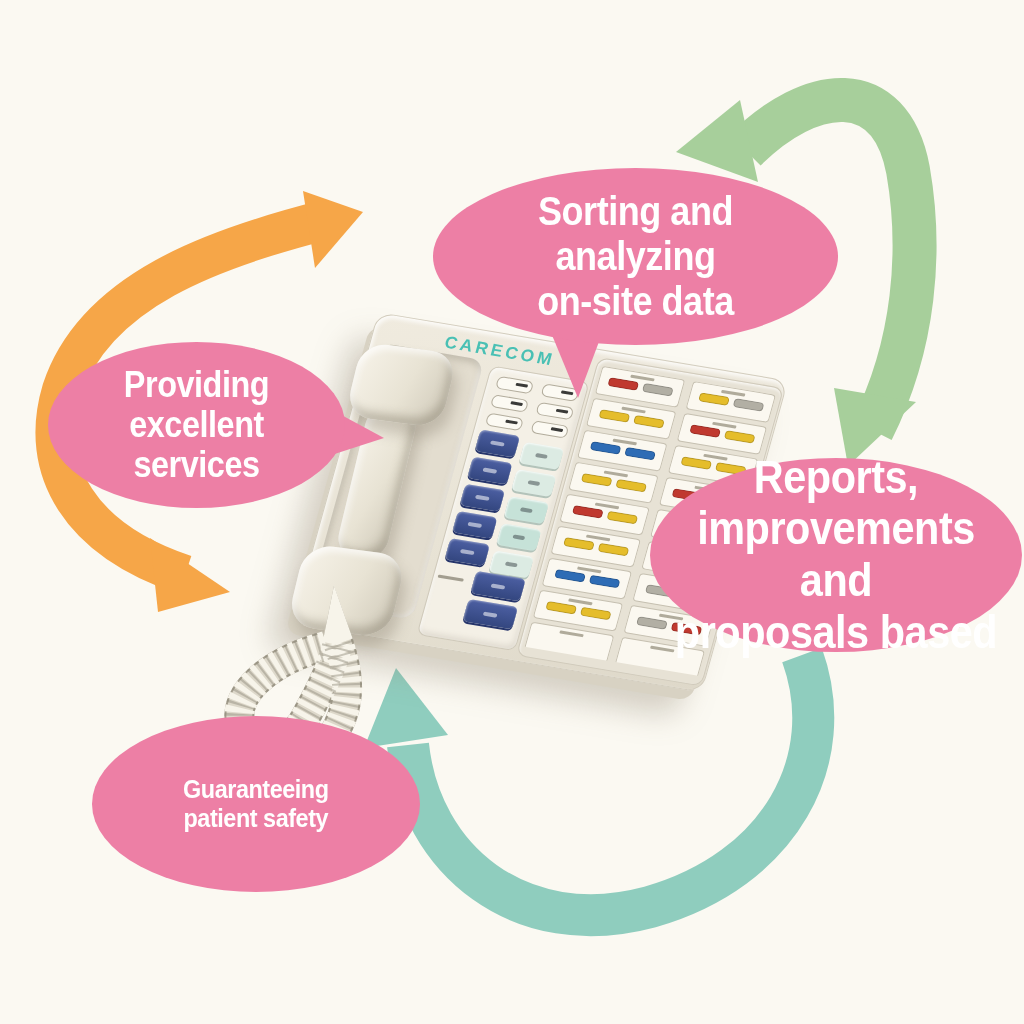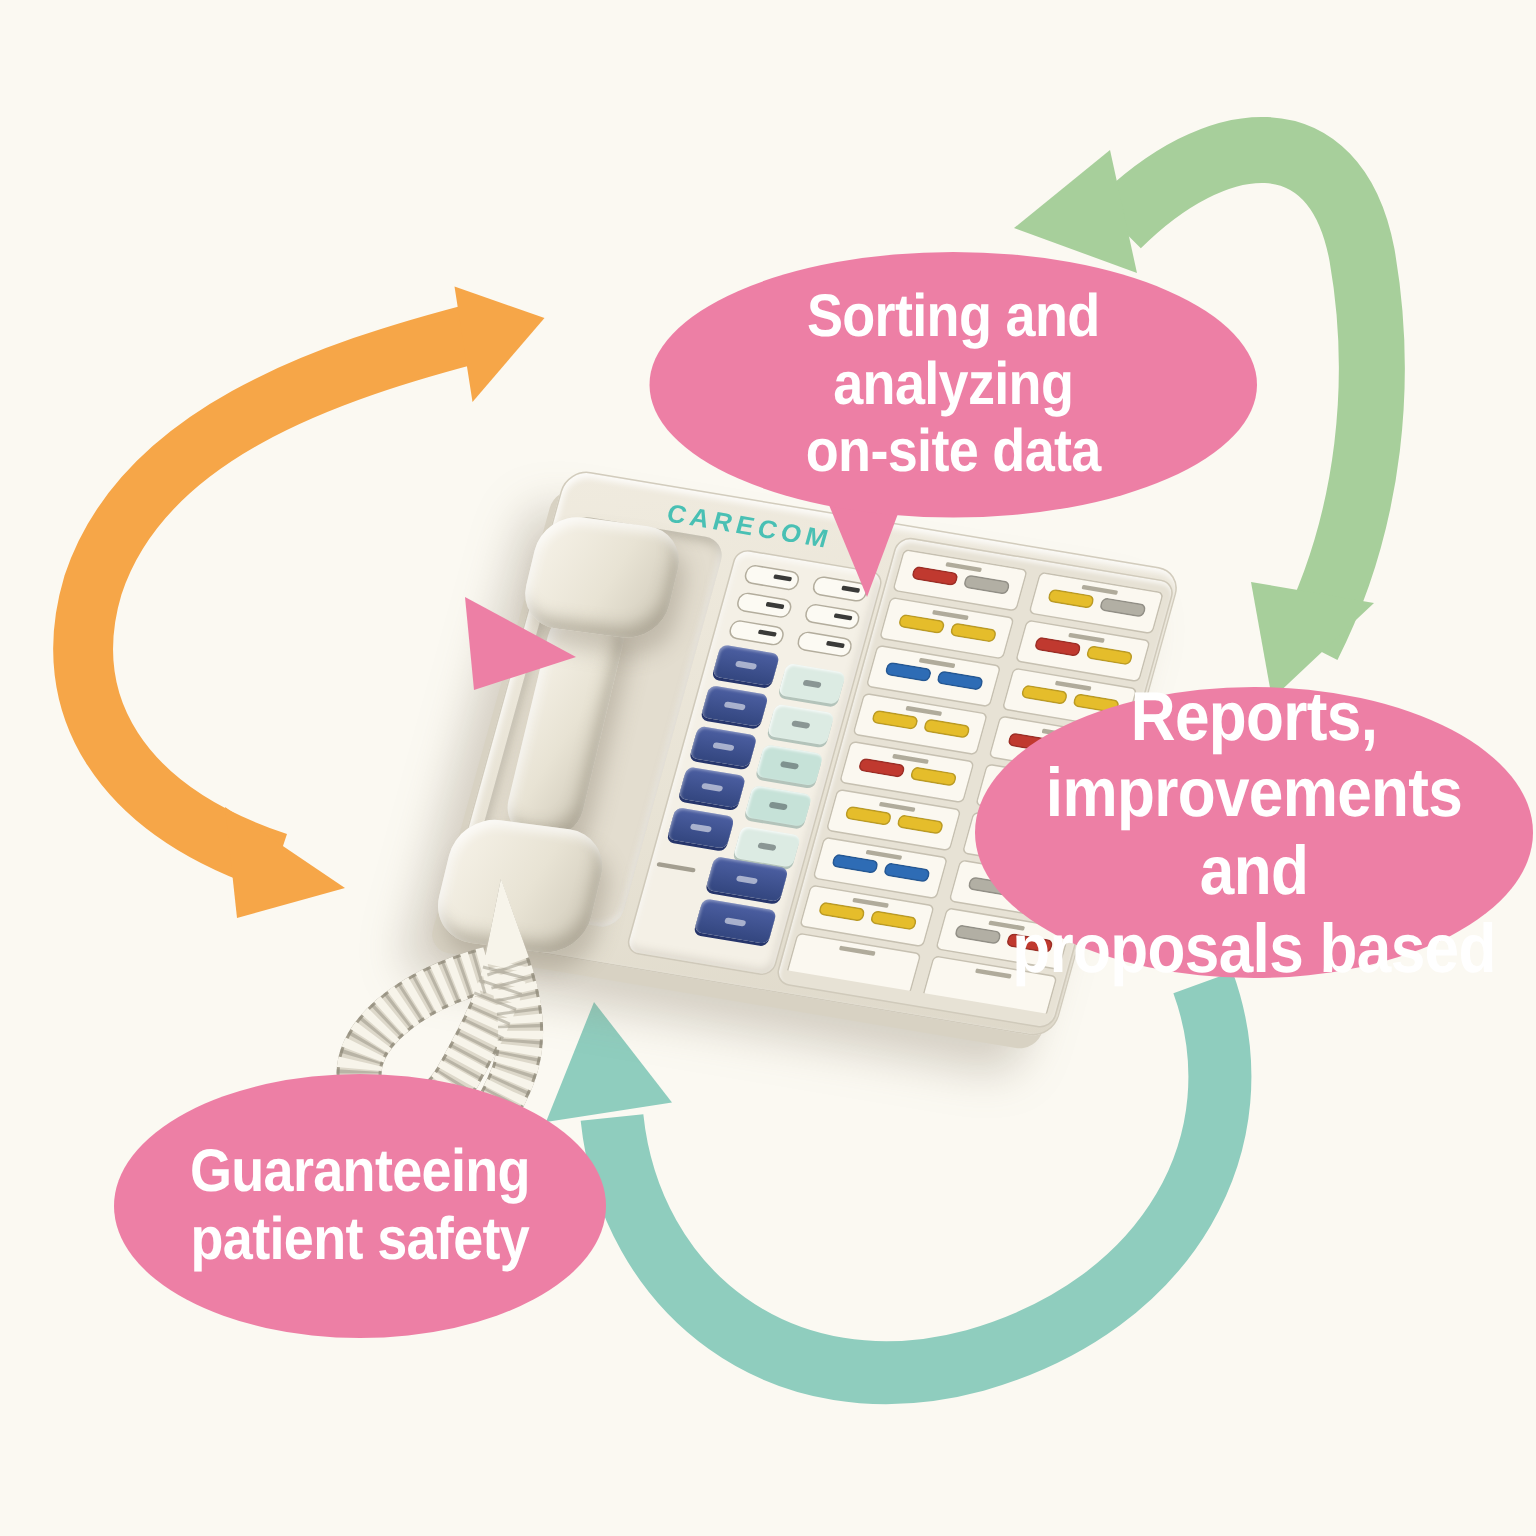--- a/index.html
+++ b/index.html
@@ -14,21 +14,21 @@
   .bubble{z-index:5;}
 
   
   .bubble{position:absolute;border-radius:50%;display:flex;flex-direction:column;
           align-items:center;justify-content:center;text-align:center;}
   .bubble-text{transform:scaleX(.9);font-weight:700;line-height:1.12;letter-spacing:-.5px;}
   .bubble-line{display:block;white-space:pre-wrap;}
   .bubble-top{left:433px;top:168px;width:405px;height:177px;font-size:40px;}
   .bubble-left{left:48px;top:342px;width:297px;height:166px;font-size:36px;}
   .bubble-right{left:650px;top:458px;width:372px;height:194px;font-size:46px;}
-  .bubble-bottom{left:76px;top:716px;width:328px;height:176px;font-size:40px;justify-content:center;}
+  .bubble-bottom{left:92px;top:716px;width:328px;height:176px;font-size:26px;justify-content:center;}
 
   
   .phone-wrap{position:absolute;left:378px;top:312px;width:416px;height:322px;
     transform:rotate(9.5deg) skewX(-6deg);transform-origin:0 0;}
   .phone-body{position:absolute;inset:0;background:linear-gradient(160deg,#f0ebdf,#e7e2d4 60%,#ded8c9);
     border:1px solid #d2ccbd;border-radius:16px;
     box-shadow:-6px 12px 0 -2px #d8d2c3,-18px 28px 30px rgba(140,130,108,.35),
                inset 2px 3px 4px rgba(255,255,255,.8);}
   .logo{position:absolute;left:74px;top:9px;font-size:17px;font-weight:700;letter-spacing:3px;
     transform:scaleX(1.02);}
@@ -273,20 +273,26 @@
     <polygon points="540,306 610,312 578,398" fill="#ed7fa5"></polygon>
     <polygon points="310,398 316,460 384,438" fill="#ed7fa5"></polygon>
   </svg>
 
   <div class="bubble bubble-top" style="background: rgb(237, 127, 165); color: rgb(255, 255, 255);">
     <div class="bubble-text">
       <span class="bubble-line">Sorting and analyzing</span>
       <span class="bubble-line">on-site data</span>
     </div>
   </div>
+  <div class="bubble bubble-left" style="background: rgb(237, 127, 165); color: rgb(255, 255, 255);">
+    <div class="bubble-text">
+      <span class="bubble-line">Providing</span>
+      <span class="bubble-line">excellent services</span>
+    </div>
+  </div>
   <div class="bubble bubble-right" style="background: rgb(237, 127, 165); color: rgb(255, 255, 255);">
     <div class="bubble-text">
       <span class="bubble-line">Reports,</span>
       <span class="bubble-line">improvements  and</span>
       <span class="bubble-line">proposals based</span>
     </div>
   </div>
   <div class="bubble bubble-bottom" style="background: rgb(237, 127, 165); color: rgb(255, 255, 255);">
     <div class="bubble-text">
       <span class="bubble-line">Guaranteeing</span>

